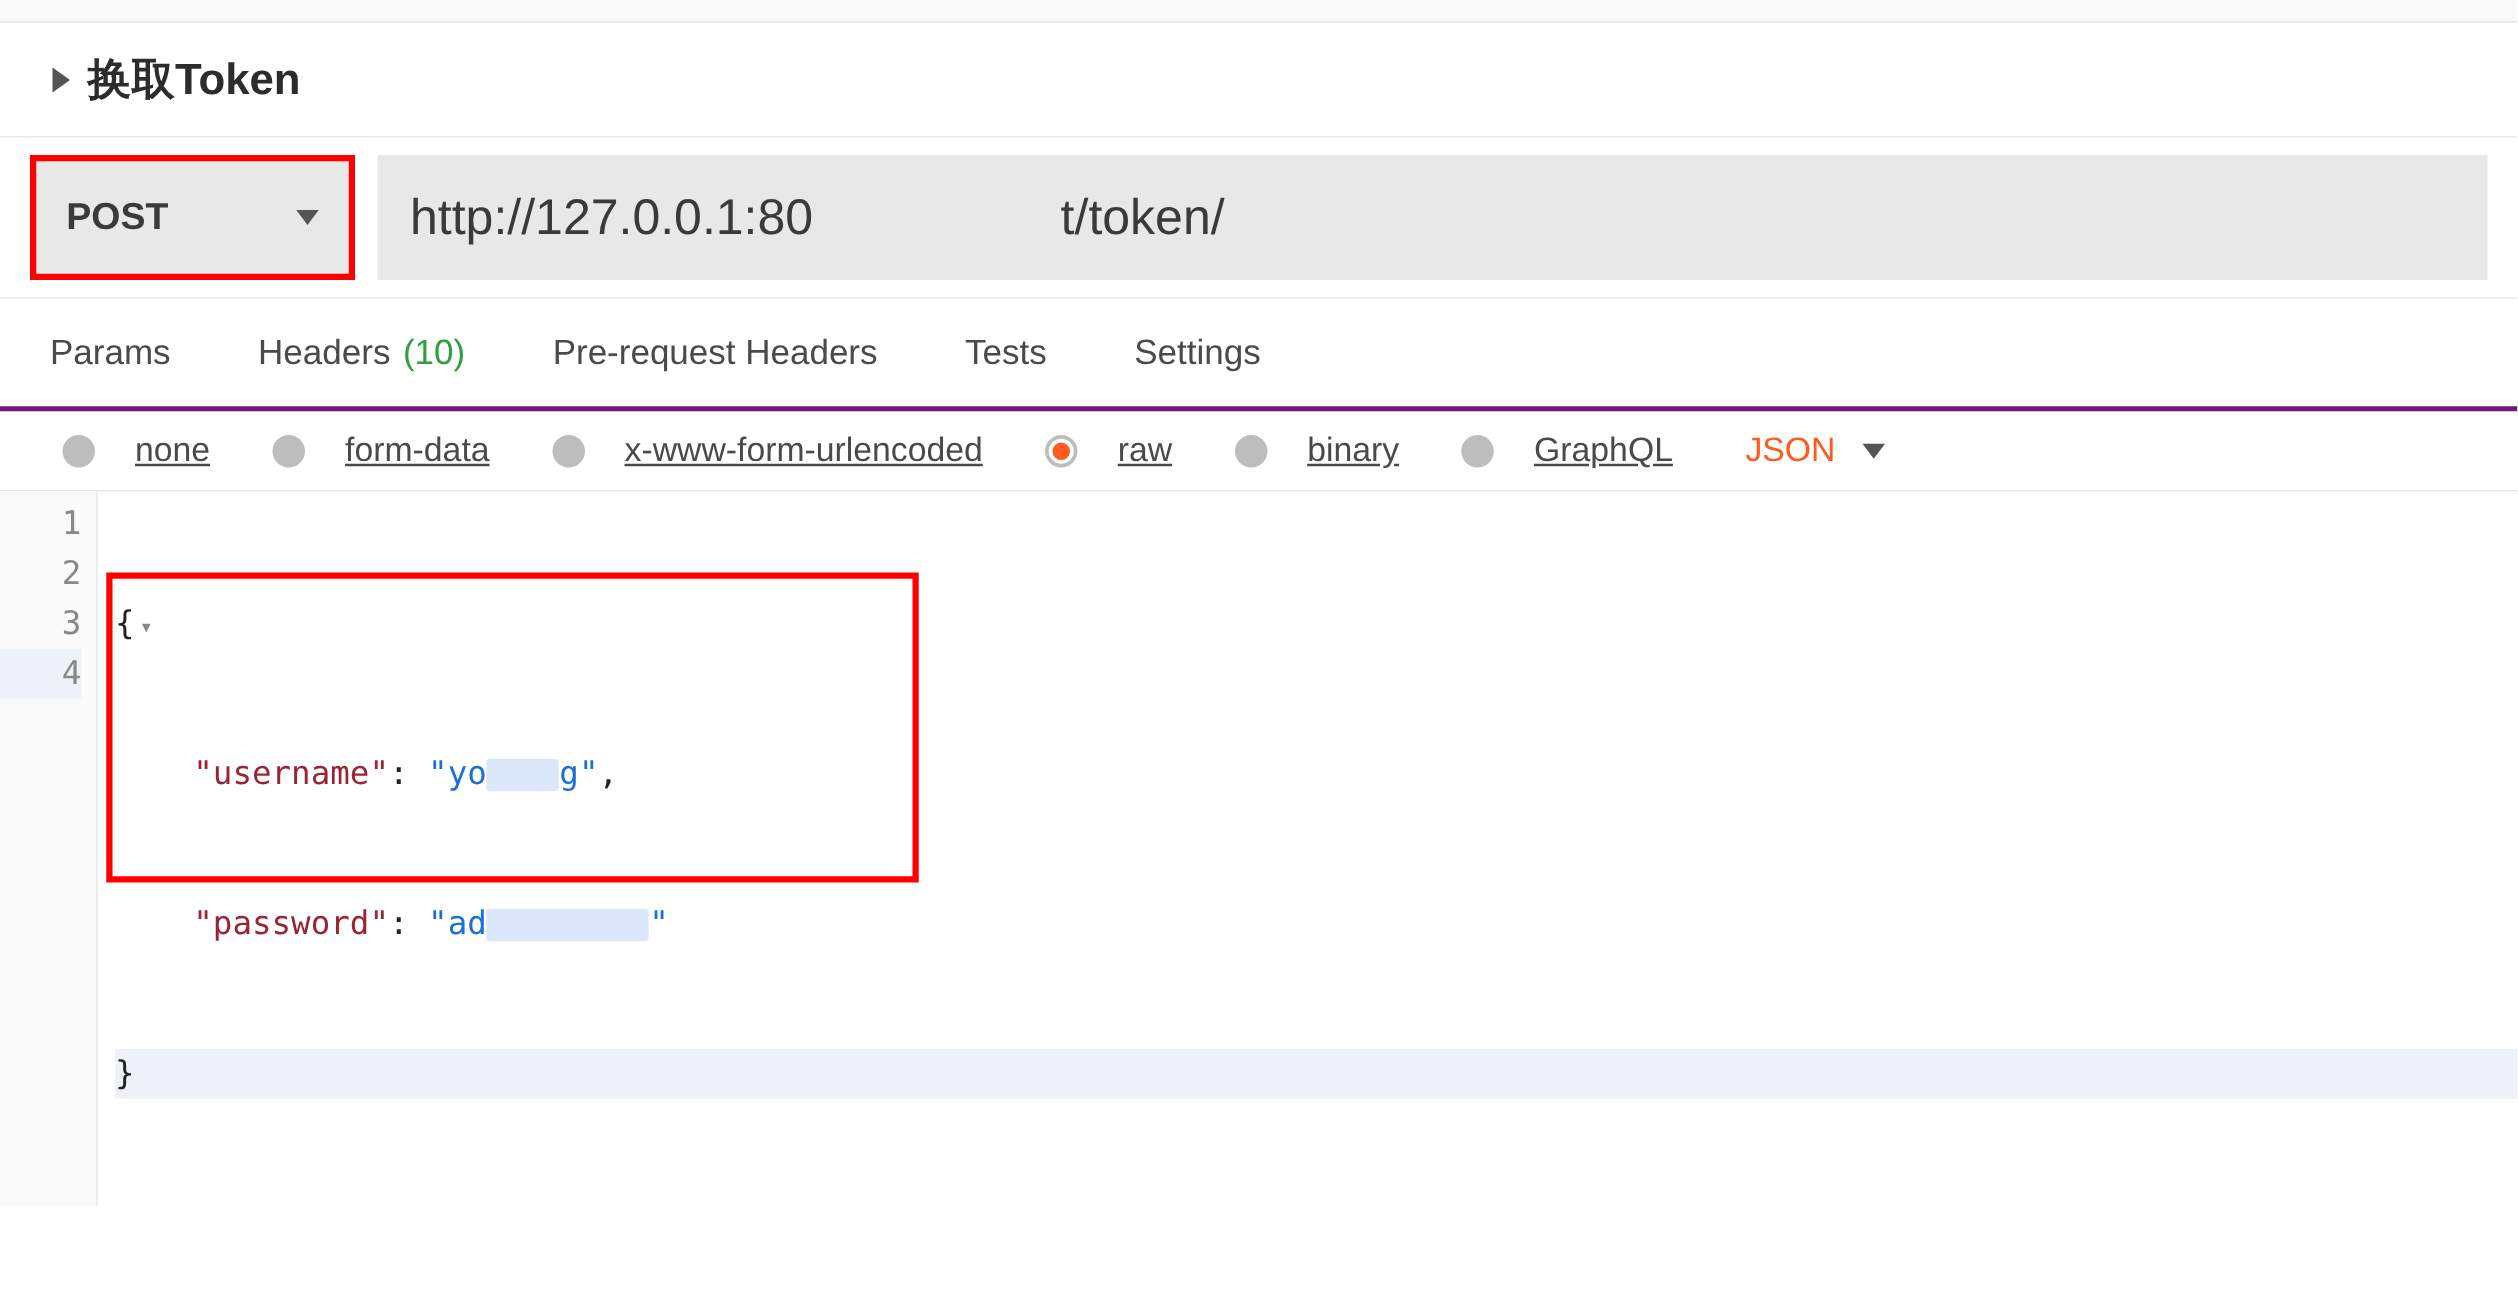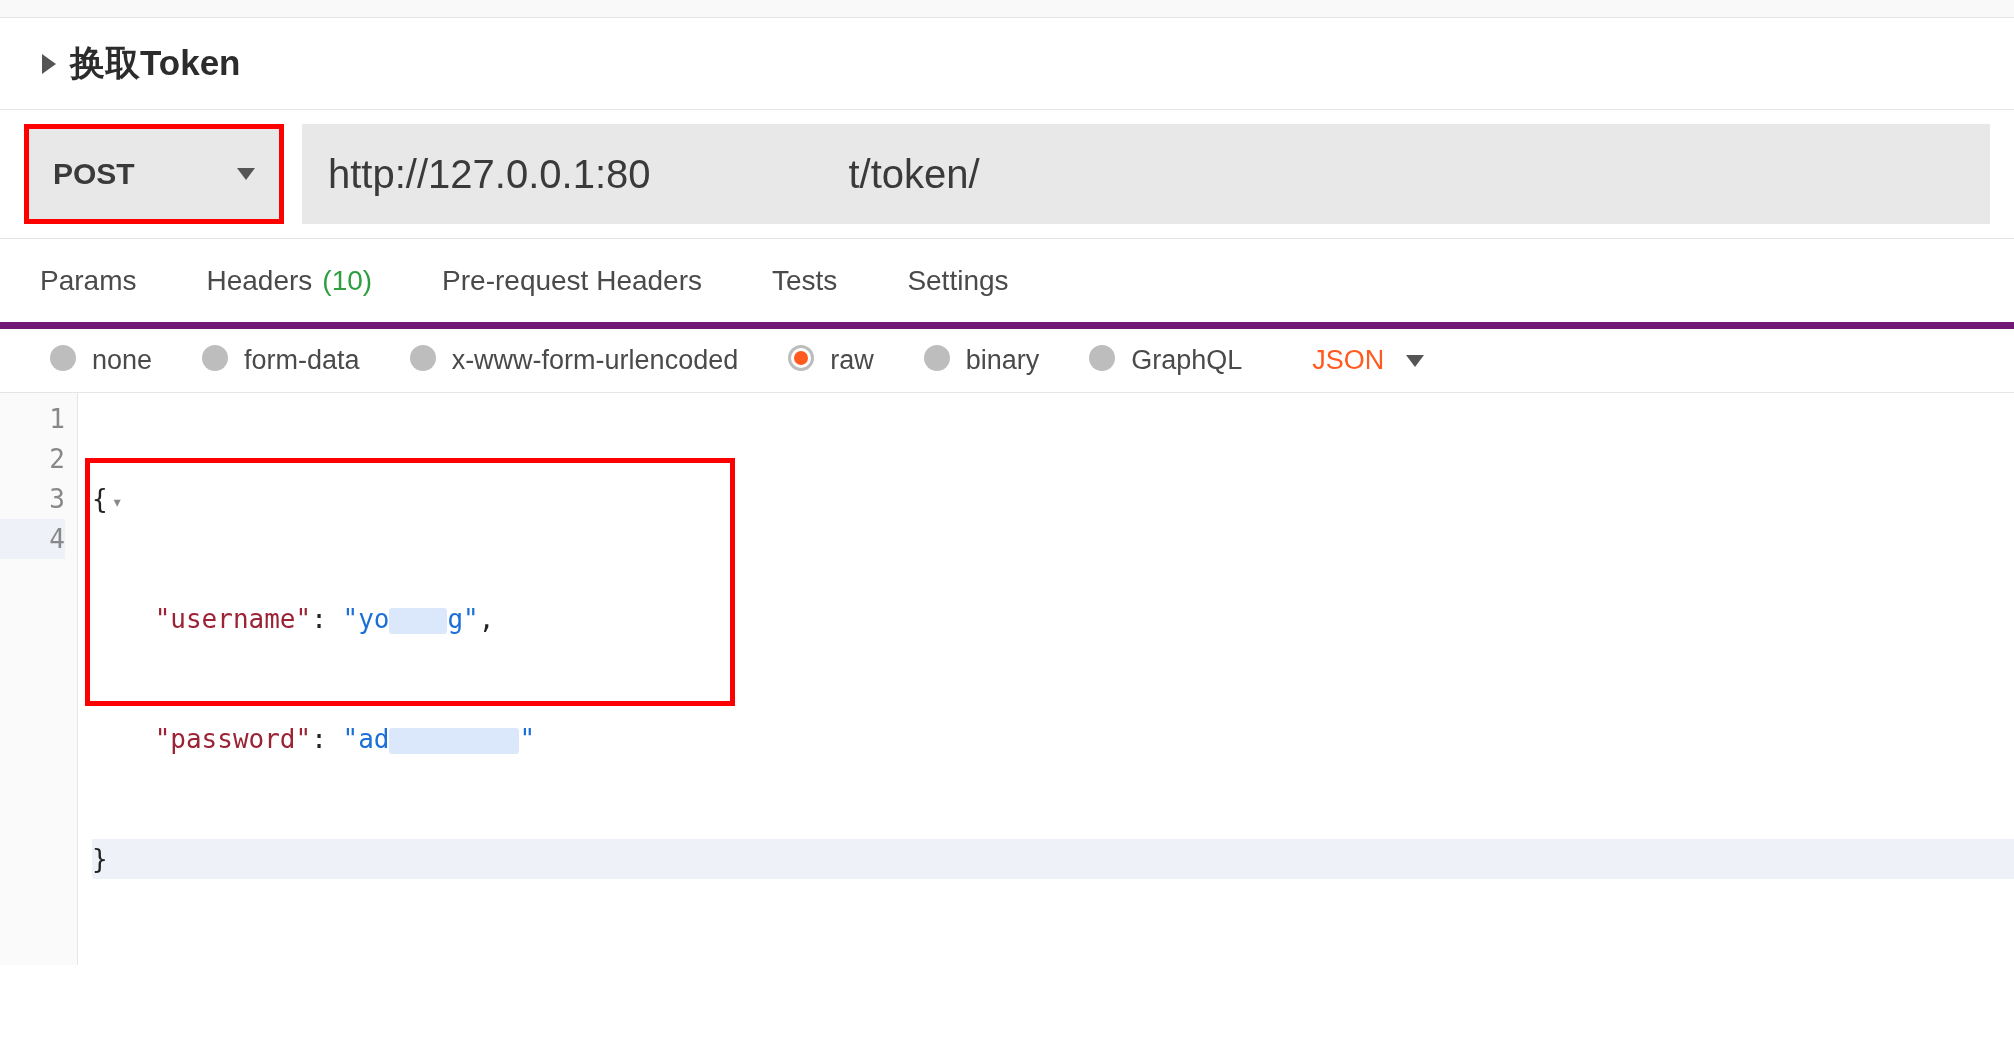--- a/index.html
+++ b/index.html
@@ -74,21 +74,21 @@
     color: #3a3a3a;
     display: flex;
     align-items: center;
   }
   .tabs-row {
     display: flex;
     align-items: center;
     gap: 70px;
     padding: 0 40px;
     height: 90px;
-    border-bottom: 7px solid #701a75;
+    border-bottom: 4px solid #701a75;
     position: relative;
   }
   .tab {
     font-size: 28px;
     color: #4a4a4a;
     cursor: pointer;
     display: flex;
     align-items: center;
     gap: 10px;
     padding: 24px 0;
@@ -126,23 +126,24 @@
     display: flex;
     align-items: center;
     gap: 50px;
     padding: 16px 50px;
     border-bottom: 1px solid #e5e5e5;
     font-size: 27px;
     color: #4a4a4a;
   }
   .radio-item {
     display: flex;
-    align-items: flex-start;
-    gap: 16px;
+    align-items: center;
+    gap: 32px;
     cursor: pointer;
+    text-decoration: underline;
   }
   .radio {
     width: 26px; height: 26px;
     border-radius: 50%;
     background: #bdbdbd;
     position: relative;
   }
   .radio.selected {
     background: #ffffff;
     border: 3px solid #bdbdbd;
@@ -154,21 +155,21 @@
     border-radius: 50%;
     background: #ff5a1f;
   }
   .json-type {
     display: flex;
     align-items: center;
     gap: 22px;
     color: #ff5a1f;
     font-weight: 500;
     cursor: pointer;
-    margin-left: 20px;
+    margin-left: 8px;
   }
   .json-type .caret-down {
     border-top-color: #555;
   }
   .editor-wrap {
     display: flex;
     position: relative;
   }
   .gutter {
     width: 78px;

